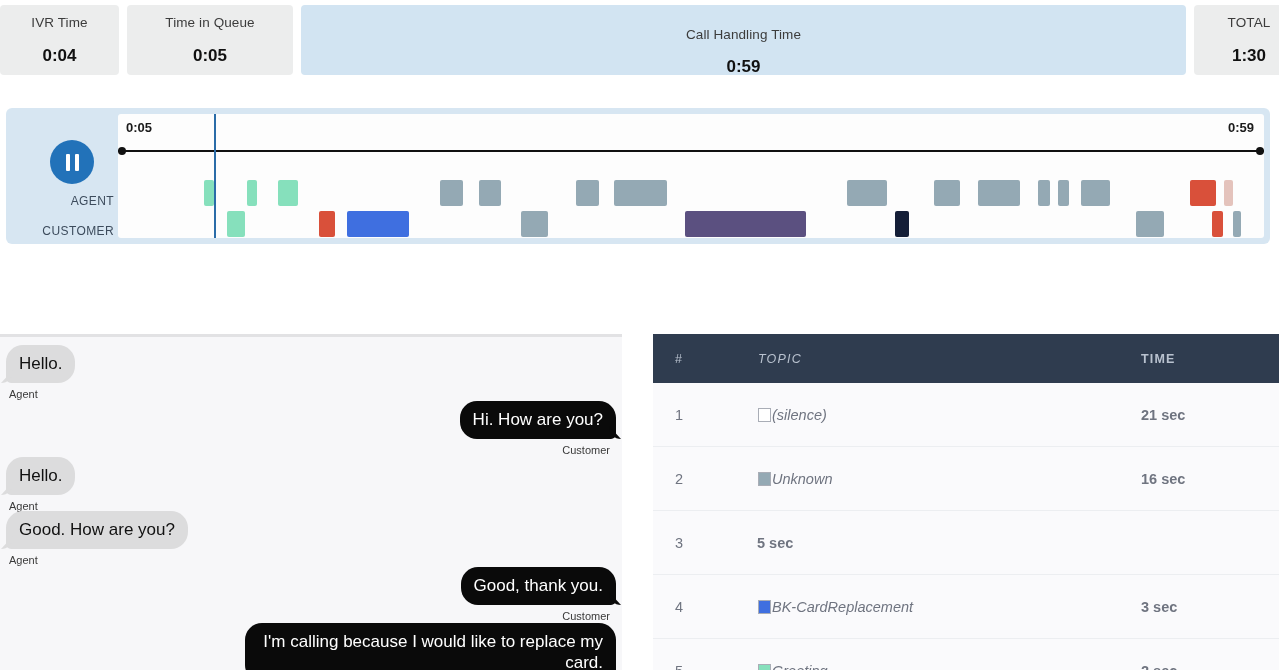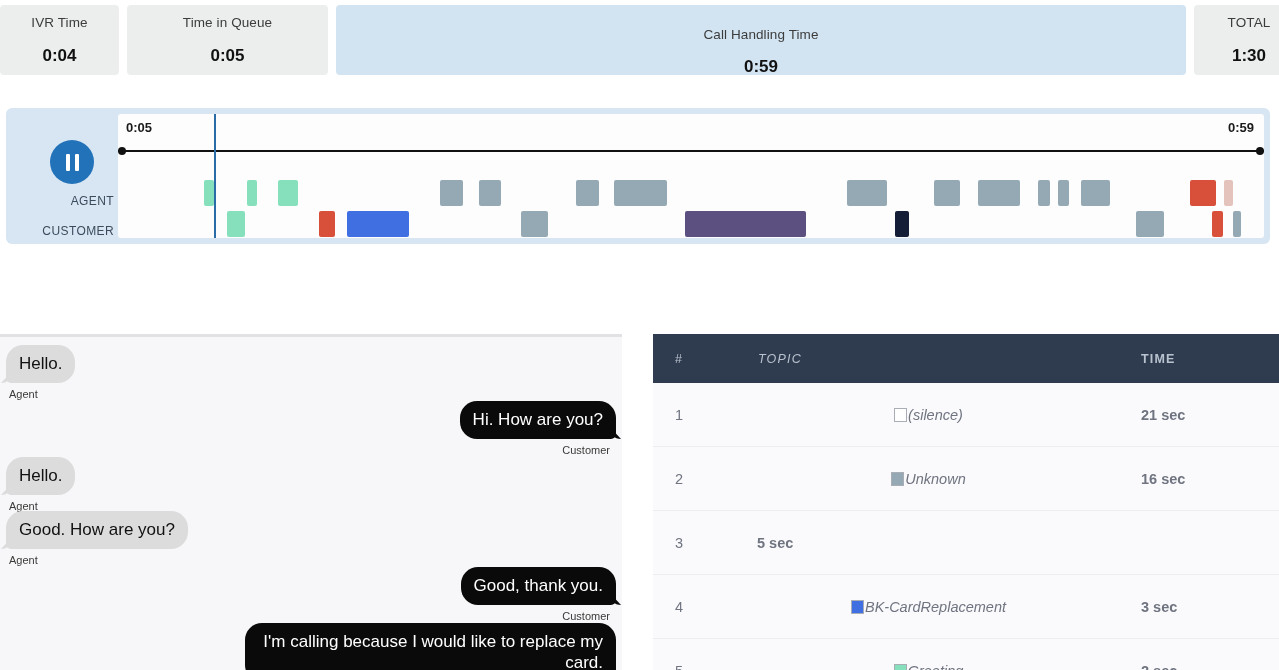--- a/index.html
+++ b/index.html
@@ -43,21 +43,21 @@
     line-height: 1;
     letter-spacing: .1px;
   }
   .metric-value {
     font-size: 17px;
     font-weight: bold;
     color: #111111;
     line-height: 1;
   }
   .m-ivr     { width: 119px; }
-  .m-queue   { width: 201px; }
+  .m-queue   { width: 166px; }
   .m-handle  { flex: 1 1 auto; }
   .m-acw     { width: 318px; }
   .m-total   { width: 110px; margin-right: -25px; }
 
   
   .timeline-wrap {
     position: absolute;
     left: 6px; top: 108px;
     width: 1264px; height: 136px;
     background: #d7e6f2;
@@ -237,21 +237,20 @@
     align-items: center;
     height: 63px;
     border-bottom: 1px solid #eceef1;
     font-size: 14.5px;
     color: #6f7480;
   }
   .topic-row .col-topic {
     display: flex;
     align-items: center;
     gap: 1px;
-    justify-content: center;
   }
   .swatch {
     width: 13px; height: 14px;
     border: 1px solid #a9adb6;
     box-sizing: border-box;
     flex: none;
   }
 </style>
 </head>
 <body>

